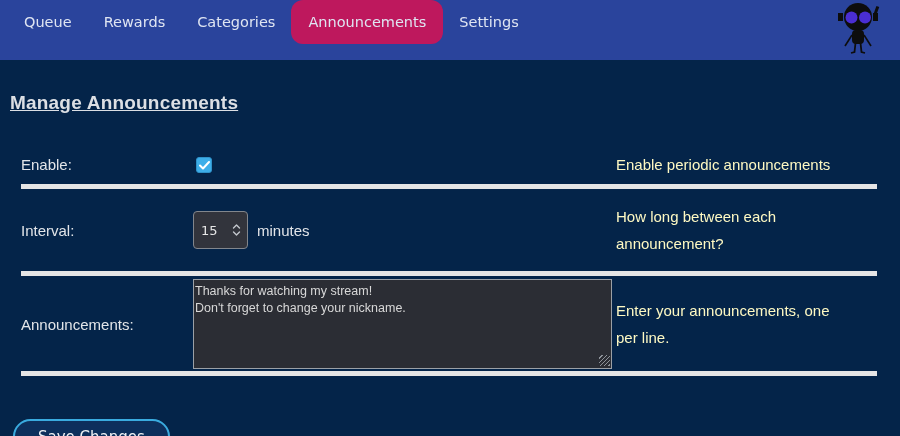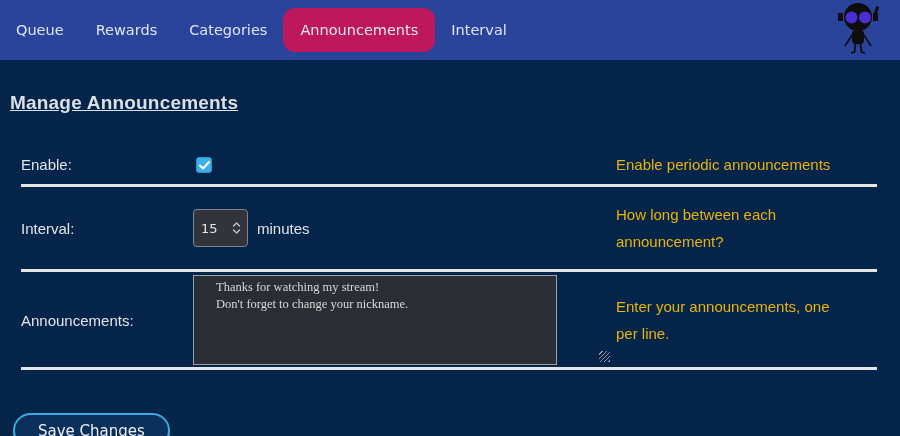--- a/index.html
+++ b/index.html
@@ -8,21 +8,22 @@
     background: #042449;
     font-family: "Liberation Sans", sans-serif;
     overflow: hidden;
   }
 
   
   .navbar {
     height: 60px;
     background: #2a449c;
     display: flex;
-    align-items: center;
+    align-items: flex-start;
+    padding-left: 8px;
     padding-right: 14px;
   }
   .nav-item {
     font-family: "DejaVu Sans", sans-serif;
     font-size: 14.5px;
     color: #dfe5f2;
     padding: 0 16px;
     height: 44px;
     line-height: 44px;
     border-radius: 12px;
@@ -59,33 +60,33 @@
     letter-spacing: 0.2px;
     text-decoration: underline;
   }
   table.form-table {
     border-collapse: collapse;
     margin: 32px 0 0 21px;
     width: 856px;
     table-layout: fixed;
   }
   .form-table td {
-    border-bottom: 3px solid #e5e5e5;
+    border-bottom: 5px solid #e5e5e5;
     vertical-align: middle;
     color: #e2e5e9;
     font-size: 15px;
   }
   .col-label { width: 172px; }
   .col-ctrl  { width: 423px; }
   .col-help  { width: 261px; }
   .row-enable td   { padding: 5px 0 6px 0; }
   .row-interval td { padding: 14px 0; }
   .row-announce td { padding: 3px 0 2px 0; }
   .help-text {
-    color: #eab308;
+    color: #fef9c3;
     line-height: 27px;
     max-width: 236px;
   }
 
   
   .checkbox {
     width: 16px; height: 16px;
     background: #3daee9;
     border: 1px solid #3092c9;
     border-radius: 3px;
@@ -117,28 +118,28 @@
   .spin-buttons {
     margin-left: auto;
     padding-right: 6px;
     display: flex; flex-direction: column; align-items: center;
     cursor: pointer;
   }
   .unit-label { margin-left: 9px; color: #e2e5e9; }
 
   
   .announce-area {
-    width: 364px; height: 90px;
+    width: 419px; height: 90px;
     background: #2b2d34;
     border: 1px solid #9ba0a6;
     color: #d8d8d8;
-    font-family: Liberation Serif, serif;
+    font-family: Liberation Sans, sans-serif;
     font-size: 12.5px;
     line-height: 17px;
-    padding: 3px 22px;
+    padding: 3px 1px;
     resize: none;
     outline: none;
     display: block;
     position: relative;
   }
   .area-wrap { position: relative; width: 419px; }
   .resize-grip {
     position: absolute;
     right: 2px; bottom: 3px;
     width: 11px; height: 11px;
@@ -169,21 +170,21 @@
 <body>
 
 
 
 
 <div class="navbar">
   <div class="nav-item">Queue</div>
   <div class="nav-item">Rewards</div>
   <div class="nav-item">Categories</div>
   <div class="nav-item active">Announcements</div>
-  <div class="nav-item">Interval</div>
+  <div class="nav-item">Settings</div>
 
   <div class="logo">
     <span class="logo-robot">
       <svg width="54" height="56" viewBox="0 0 54 56">
 
         <rect x="6" y="15" width="5" height="8" fill="#0d0d0d"></rect>
         <rect x="41" y="15" width="5" height="8" fill="#0d0d0d"></rect>
         <rect x="43" y="8" width="3" height="8" fill="#0d0d0d" transform="rotate(20 44 12)"></rect>
 
         <circle cx="26" cy="19" r="14" fill="#0d0d0d"></circle>

